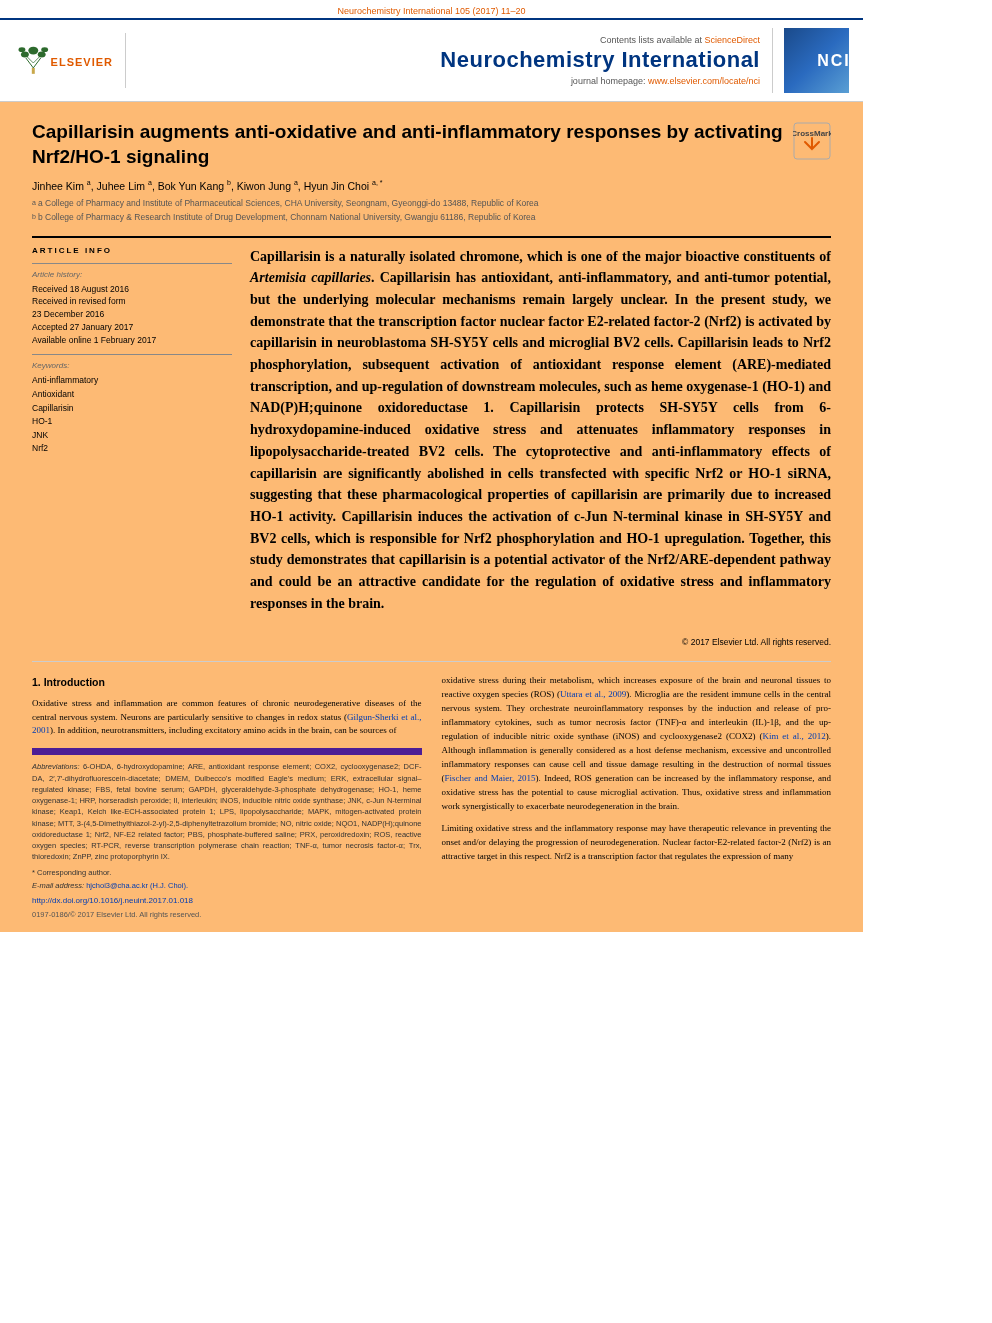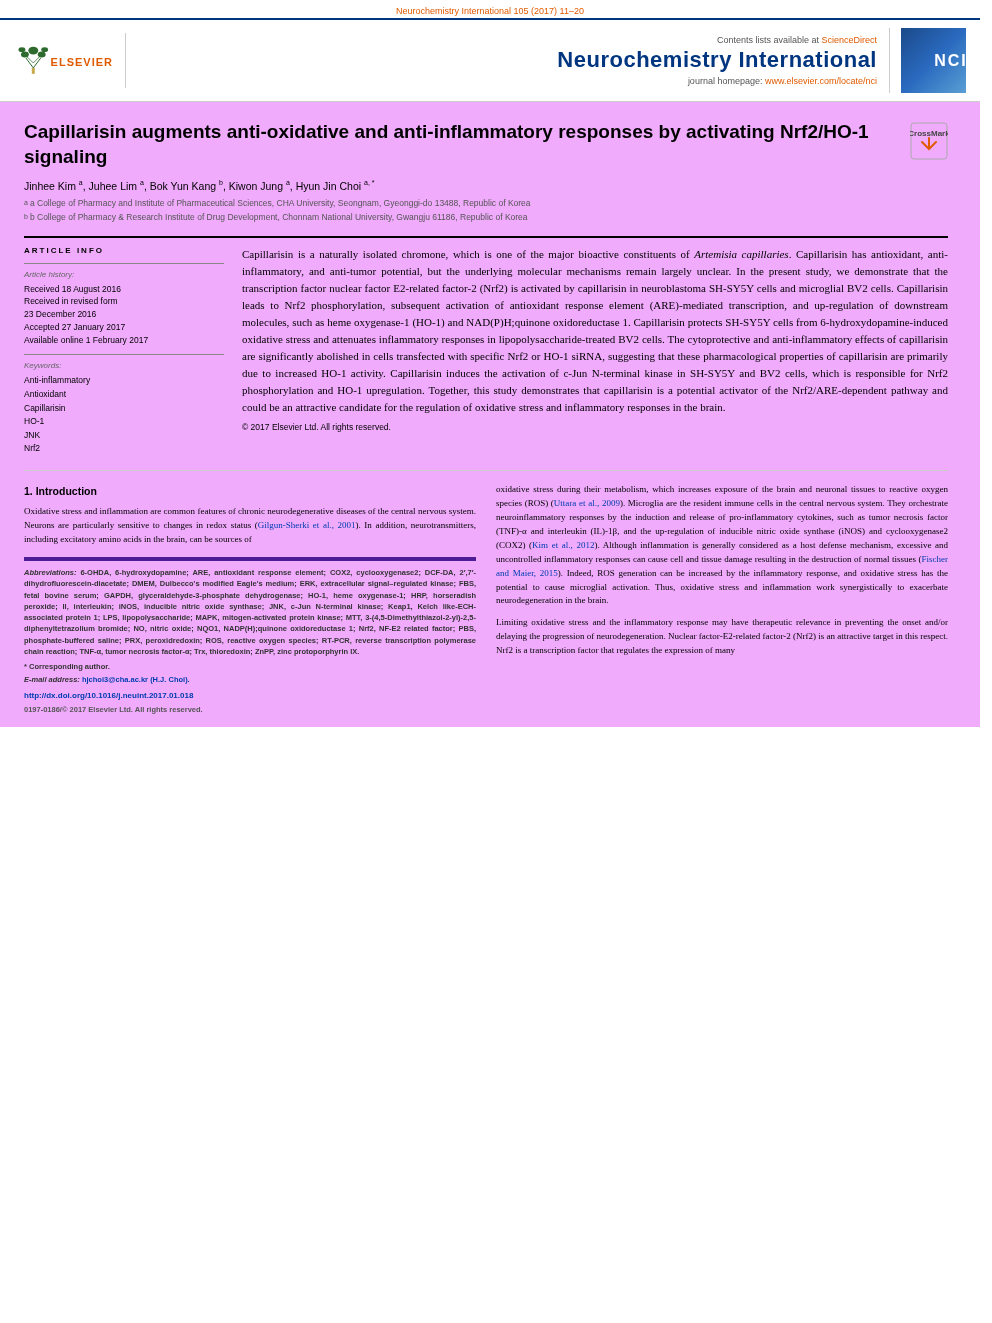--- a/index.html
+++ b/index.html
@@ -6,22 +6,22 @@
     body {
       background: #fff;
       font-family: 'Times New Roman', Times, serif;
       font-size: 10px;
       color: #000;
       width: 992px;
       min-height: 1323px;
     }
 
     .page-wrapper {
-      width: 980px;
-      background: #f0abfc;
+      width: 863px;
+      background: #fdba74;
       padding: 0;
     }
 
     
     .journal-ref-bar {
       background: #fff;
       text-align: center;
       padding: 6px 0 2px 0;
       font-size: 9px;
       color: #e05a00;
@@ -117,21 +117,21 @@
       color: white;
       font-family: Arial, sans-serif;
       font-size: 16px;
       font-weight: bold;
       letter-spacing: 2px;
       padding-left: 36px;
     }
 
     
     .main-content {
-      padding: 18px 32px 12px 24px;
+      padding: 18px 32px 12px 32px;
     }
 
     
     .article-title {
       font-size: 19px;
       font-family: Arial, sans-serif;
       font-weight: bold;
       color: #000;
       line-height: 1.3;
       margin-bottom: 10px;
@@ -249,34 +249,36 @@
 
     .keyword-item {
       font-size: 8.5px;
       font-family: Arial, sans-serif;
       color: #000;
       line-height: 1.6;
     }
 
     
     .abstract-text {
-      font-size: 11px;
+      font-size: 14px;
       line-height: 1.55;
       text-align: justify;
       font-family: 'Times New Roman', Times, serif;
+      font-weight: bold;
     }
 
     .abstract-text em {
       font-style: italic;
     }
 
     .copyright-line {
       font-size: 8.5px;
       font-family: Arial, sans-serif;
-      margin-top: 6px;
+      text-align: right;
+      margin-top: 23px;
       color: #000;
     }
 
     
     .section-divider {
       border: none;
       border-top: 1px solid #ccc;
       margin: 12px 0;
     }
 
@@ -307,28 +309,27 @@
       line-height: 1.55;
       text-align: justify;
     }
 
     .cite-link {
       color: #003cb3;
     }
 
     
     .footnote-area {
-      border-top: 4px solid #4c1d95;
+      border-top: 7px solid #4c1d95;
       margin-top: 10px;
       padding-top: 6px;
       font-size: 7.5px;
       font-family: Arial, sans-serif;
       line-height: 1.5;
       color: #333;
-      font-weight: bold;
     }
 
     .footnote-abbrev {
       margin-bottom: 4px;
     }
 
     .footnote-corr {
       margin-bottom: 2px;
     }
 

